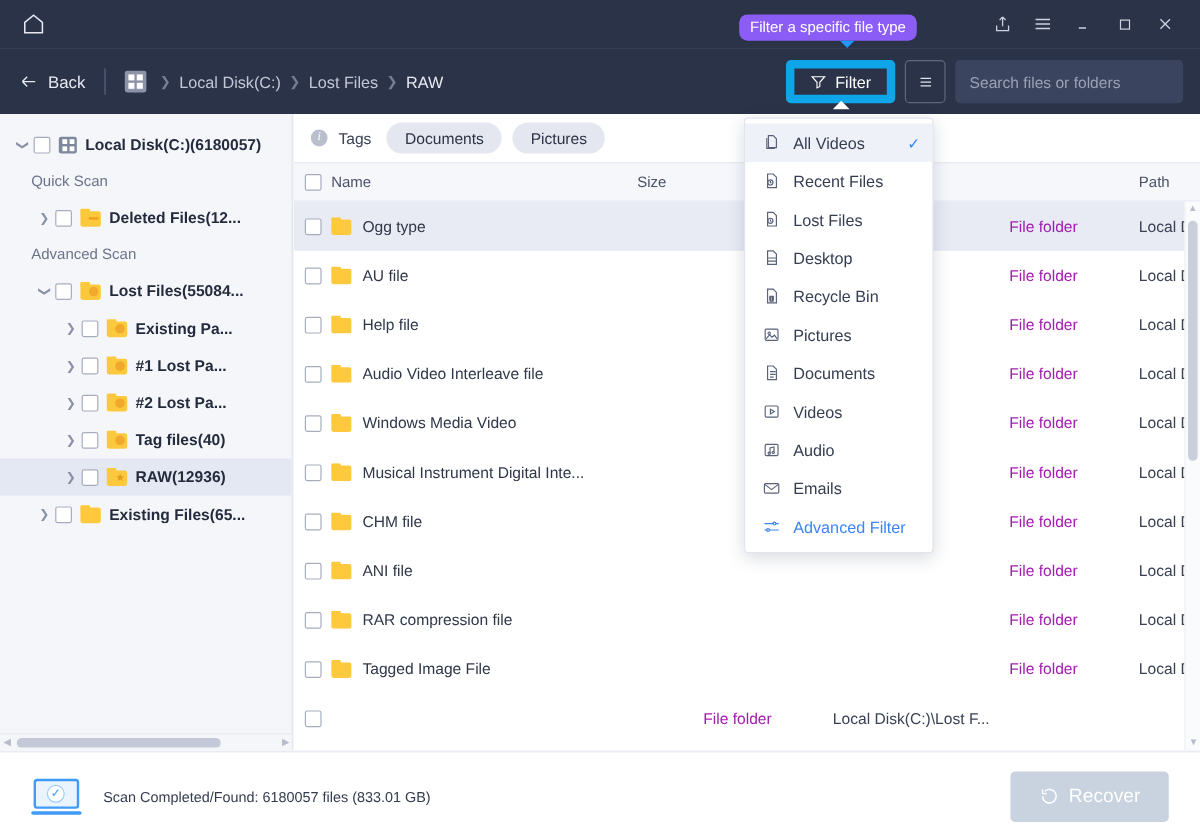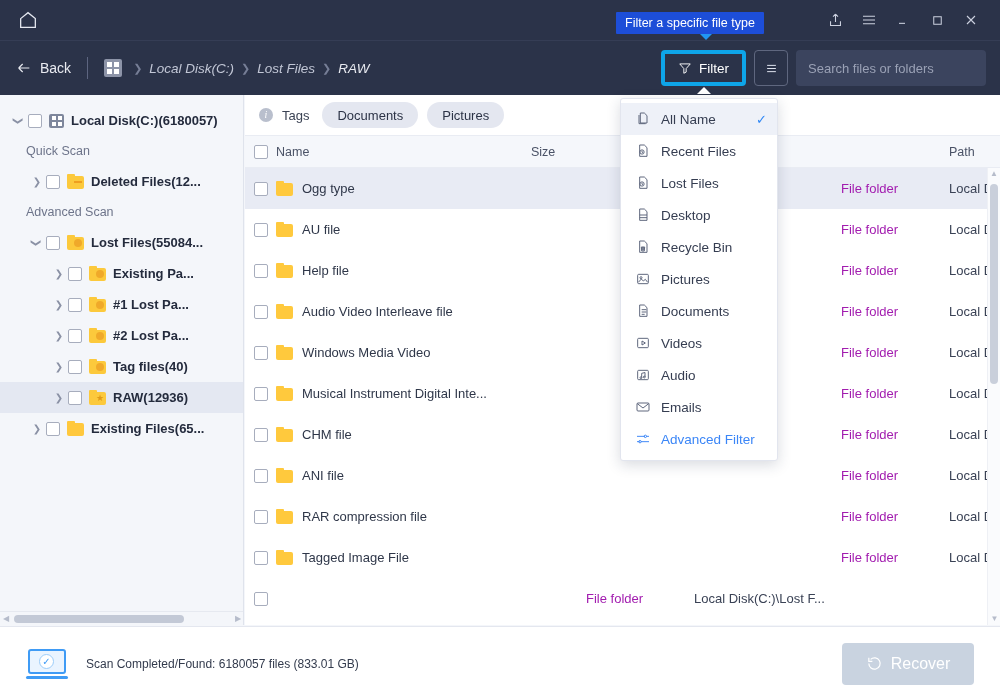--- a/index.html
+++ b/index.html
@@ -31,25 +31,25 @@
   .tb-icons { display: flex; align-items: center; height: 40px; padding-right: 12px; }
   .tb-icon {
     width: 34px; height: 40px;
     display: flex; align-items: center; justify-content: center;
     cursor: pointer;
   }
 
   
   .tooltip {
     position: absolute; left: 616px; top: 12px;
-    background: #1d4ed8; color: #fff;
+    background: #8b5cf6; color: #fff;
     font-size: 12.5px; line-height: 22px;
     padding: 0 9px; height: 22px;
     white-space: nowrap;
-    border-radius: 1px;
+    border-radius: 7px;
   }
   .tooltip::after {
     content: ""; position: absolute;
     left: 84px; bottom: -6px;
     border-left: 6px solid transparent;
     border-right: 6px solid transparent;
     border-top: 6px solid #2196f3;
   }
 
   
@@ -73,27 +73,27 @@
     width: 18px; height: 18px;
     background: #8d94a8; border-radius: 2px;
     position: relative; margin-right: 4px;
   }
   .crumb-diskicon::before {
     content:""; position:absolute; left:3px; top:3px;
     width:5px; height:5px; background:#ffffff;
     box-shadow: 7px 0 0 #ffffff, 0 7px 0 #ffffff, 7px 7px 0 #ffffff;
   }
   .breadcrumb { display: flex; align-items: center; font-size: 13.5px; }
-  .crumb { color: #c2c7d6; cursor: pointer; font-style: italic; }
+  .crumb { color: #c2c7d6; cursor: pointer; }
   .crumb.active { color: #e8eaf0; }
   .crumb-sep { color: #767e96; margin: 0 7px; font-size: 11px; }
   .nav-right { margin-left: auto; display: flex; align-items: center; padding-right: 14px; gap: 8px; }
   .filter-btn {
     height: 36px; padding: 0 13px;
-    border: 4px solid #0ea5e9; border-radius: 4px;
+    border: 7px solid #0ea5e9; border-radius: 4px;
     display: flex; align-items: center; gap: 7px;
     color: #ffffff; font-size: 13.5px; cursor: pointer;
     position: relative;
   }
   .filter-btn::after {
     content:""; position:absolute; left:50%; margin-left:-7px; bottom:-12px;
     border-left:7px solid transparent; border-right:7px solid transparent;
     border-bottom:7px solid #ffffff;
   }
   .listview-btn {
@@ -688,21 +688,21 @@
       <div class="vs-arrow" style="position:absolute;bottom:0;width:13px;">▼</div>
     </div>
   </div>
 
   <div class="dropdown" id="dropdown">
       <div class="dd-item active">
         <svg class="dd-ic" viewBox="0 0 24 24" fill="none" stroke="#5a6279" stroke-width="1.45">
           <path d="M8 3h6l4 4v11H8z"></path>
           <path d="M6 6v13h10"></path>
         </svg>
-        <span>All Name</span>
+        <span>All Videos</span>
         <span class="dd-check">✓</span>
       </div>
       <div class="dd-item">
         <svg class="dd-ic" viewBox="0 0 24 24" fill="none" stroke="#5a6279" stroke-width="1.45">
           <path d="M7 3h7l4 4v13H7z"></path>
           <circle cx="10.5" cy="13.5" r="3.2"></circle>
           <path d="M10.5 11.8v1.9l1.3.8"></path>
         </svg>
         <span>Recent Files</span>
       </div>

